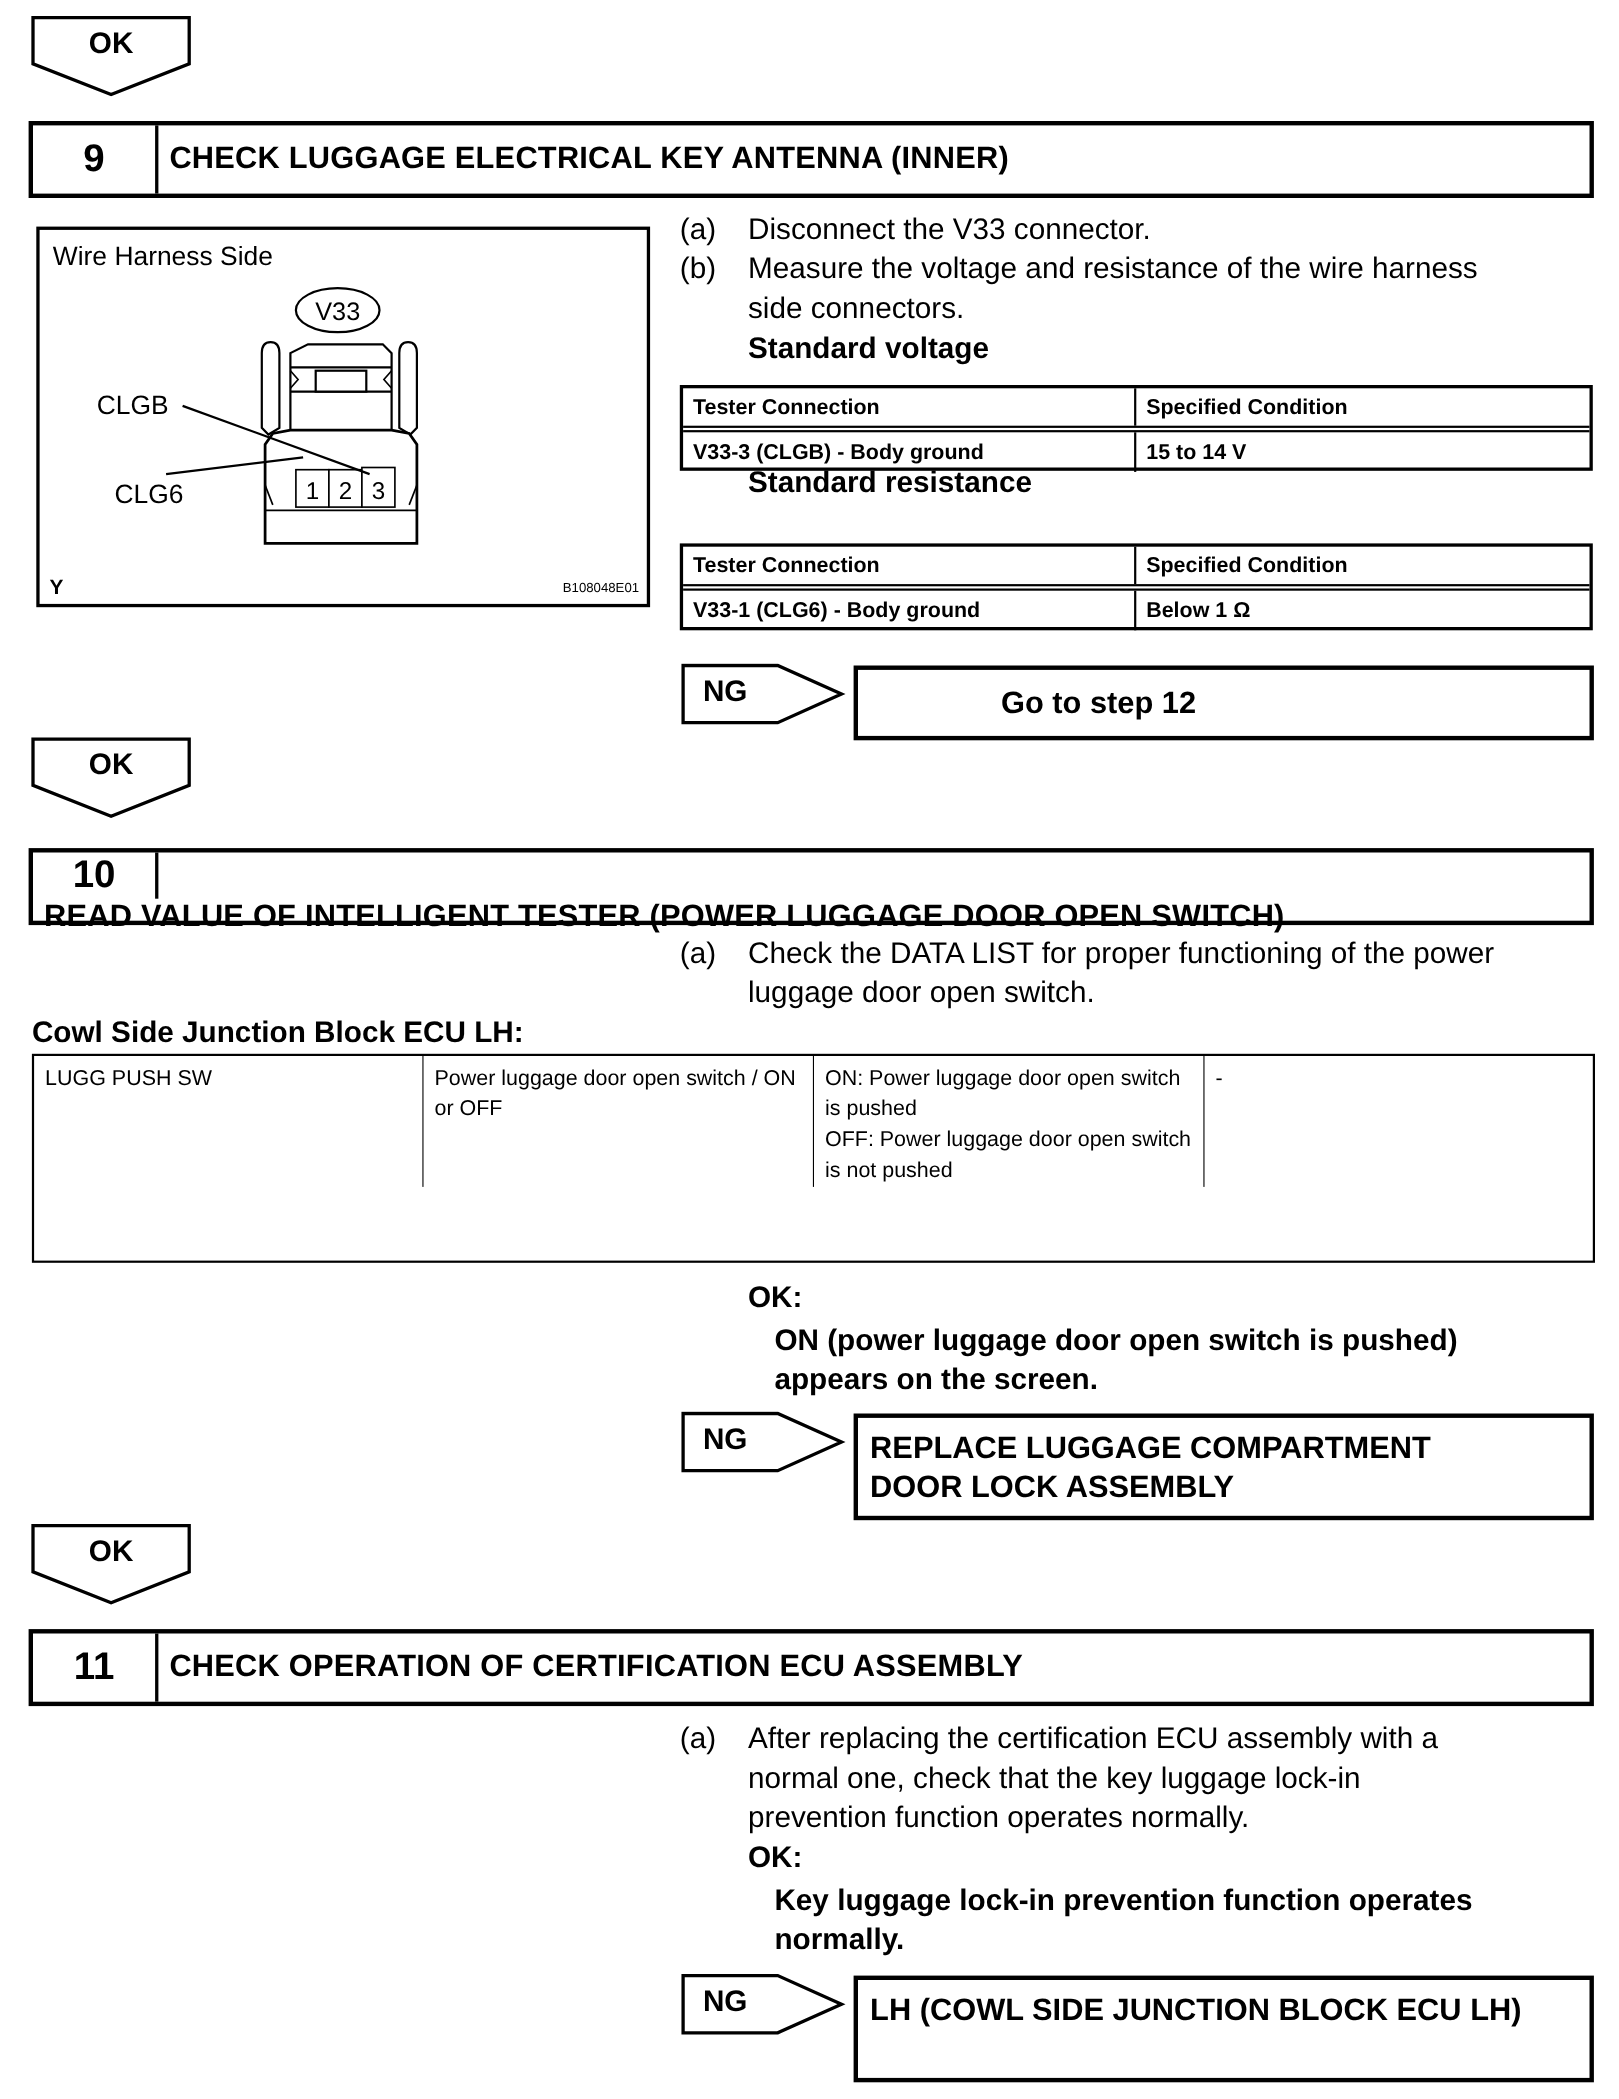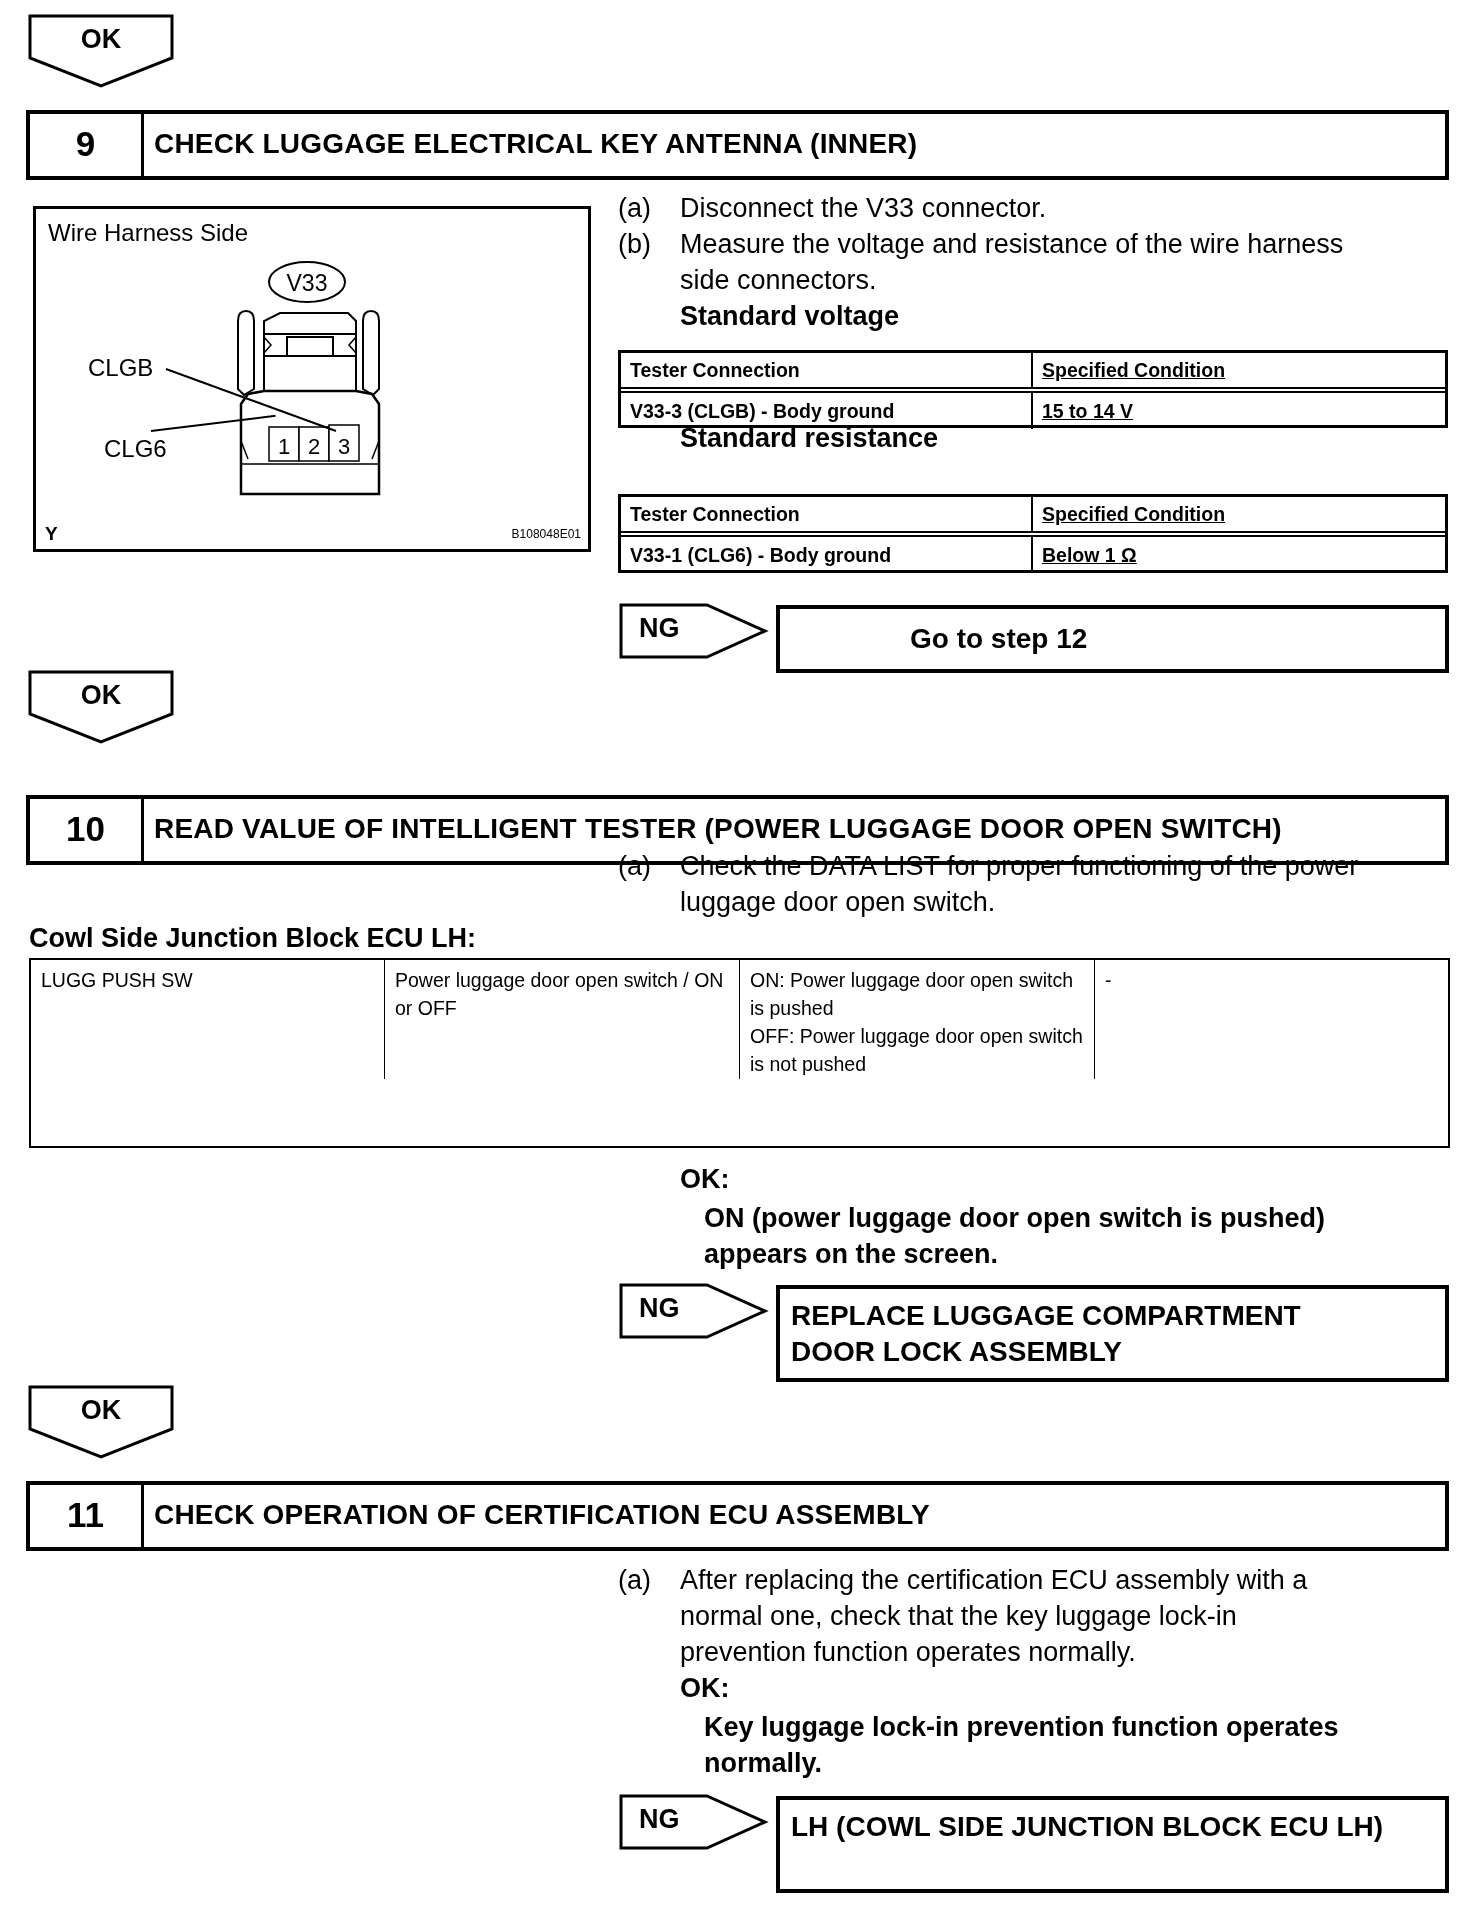--- a/index.html
+++ b/index.html
@@ -25,21 +25,21 @@
   .instr .lab { position: absolute; left: 0; }
   .instr .txt { position: absolute; left: 62px; }
   .bold-sub { position: absolute; font-weight: bold; font-size: 27px; }
 
   
   .spec-table { position: absolute; left: 618px; width: 830px; border: 3px solid #000; border-collapse: collapse; font-weight: bold; font-size: 19.5px; }
   .spec-table .row { display: flex; height: 36px; }
   .spec-table .row.header { border-bottom: 6px double #000; height: 40px; }
   .spec-table .cell { display: flex; align-items: center; padding-left: 9px; }
   .spec-table .c1 { width: 412px; border-right: 2px solid #000; }
-  .spec-table .c2 { flex: 1; text-decoration: underline; }
+  .spec-table .c2 { flex: 1; }
 
   
   .ng-arrow { position: absolute; width: 150px; height: 56px; }
   .ng-arrow .lbl { position: absolute; left: 20px; top: 10px; font-weight: bold; font-size: 27px; }
   .result-box { position: absolute; border: 4px solid #000; font-weight: bold; font-size: 28px; line-height: 36px; }
 
   
   .data-table { position: absolute; left: 29px; top: 958px; width: 1421px; height: 190px; border: 2px solid #000; font-size: 19.5px; }
   .data-table .hdr { display: flex; height: 66px; border-bottom: 5px double #000; font-weight: bold; }
   .data-table .body { display: flex; height: 119px; }
@@ -156,21 +156,21 @@
   <span>Go to step 12</span>
 </div>
 
 <div class="ok-arrow" style="left:28px; top:670px;">
   <svg width="146" height="74">
     <polygon points="2,2 144,2 144,44 73,72 2,44" fill="#fff" stroke="#000" stroke-width="3"></polygon>
   </svg>
   <span class="lbl">OK</span>
 </div>
 
-<div class="step-header" style="top:795px;">
+<div class="step-header" style="top:771px;flex-direction:column;">
   <div class="step-num">10</div>
   <div class="step-title">READ VALUE OF INTELLIGENT TESTER (POWER LUGGAGE DOOR OPEN SWITCH)</div>
 </div>
 
 <div class="instr" style="left:618px; top:848px; width:840px; height:72px;">
   <div style="position:absolute; left:0; top:0;">
     <span class="lab">(a)</span>
     <span class="txt" style="white-space:nowrap;">Check the DATA LIST for proper functioning of the power</span>
   </div>
   <div style="position:absolute; left:0; top:36px;">

